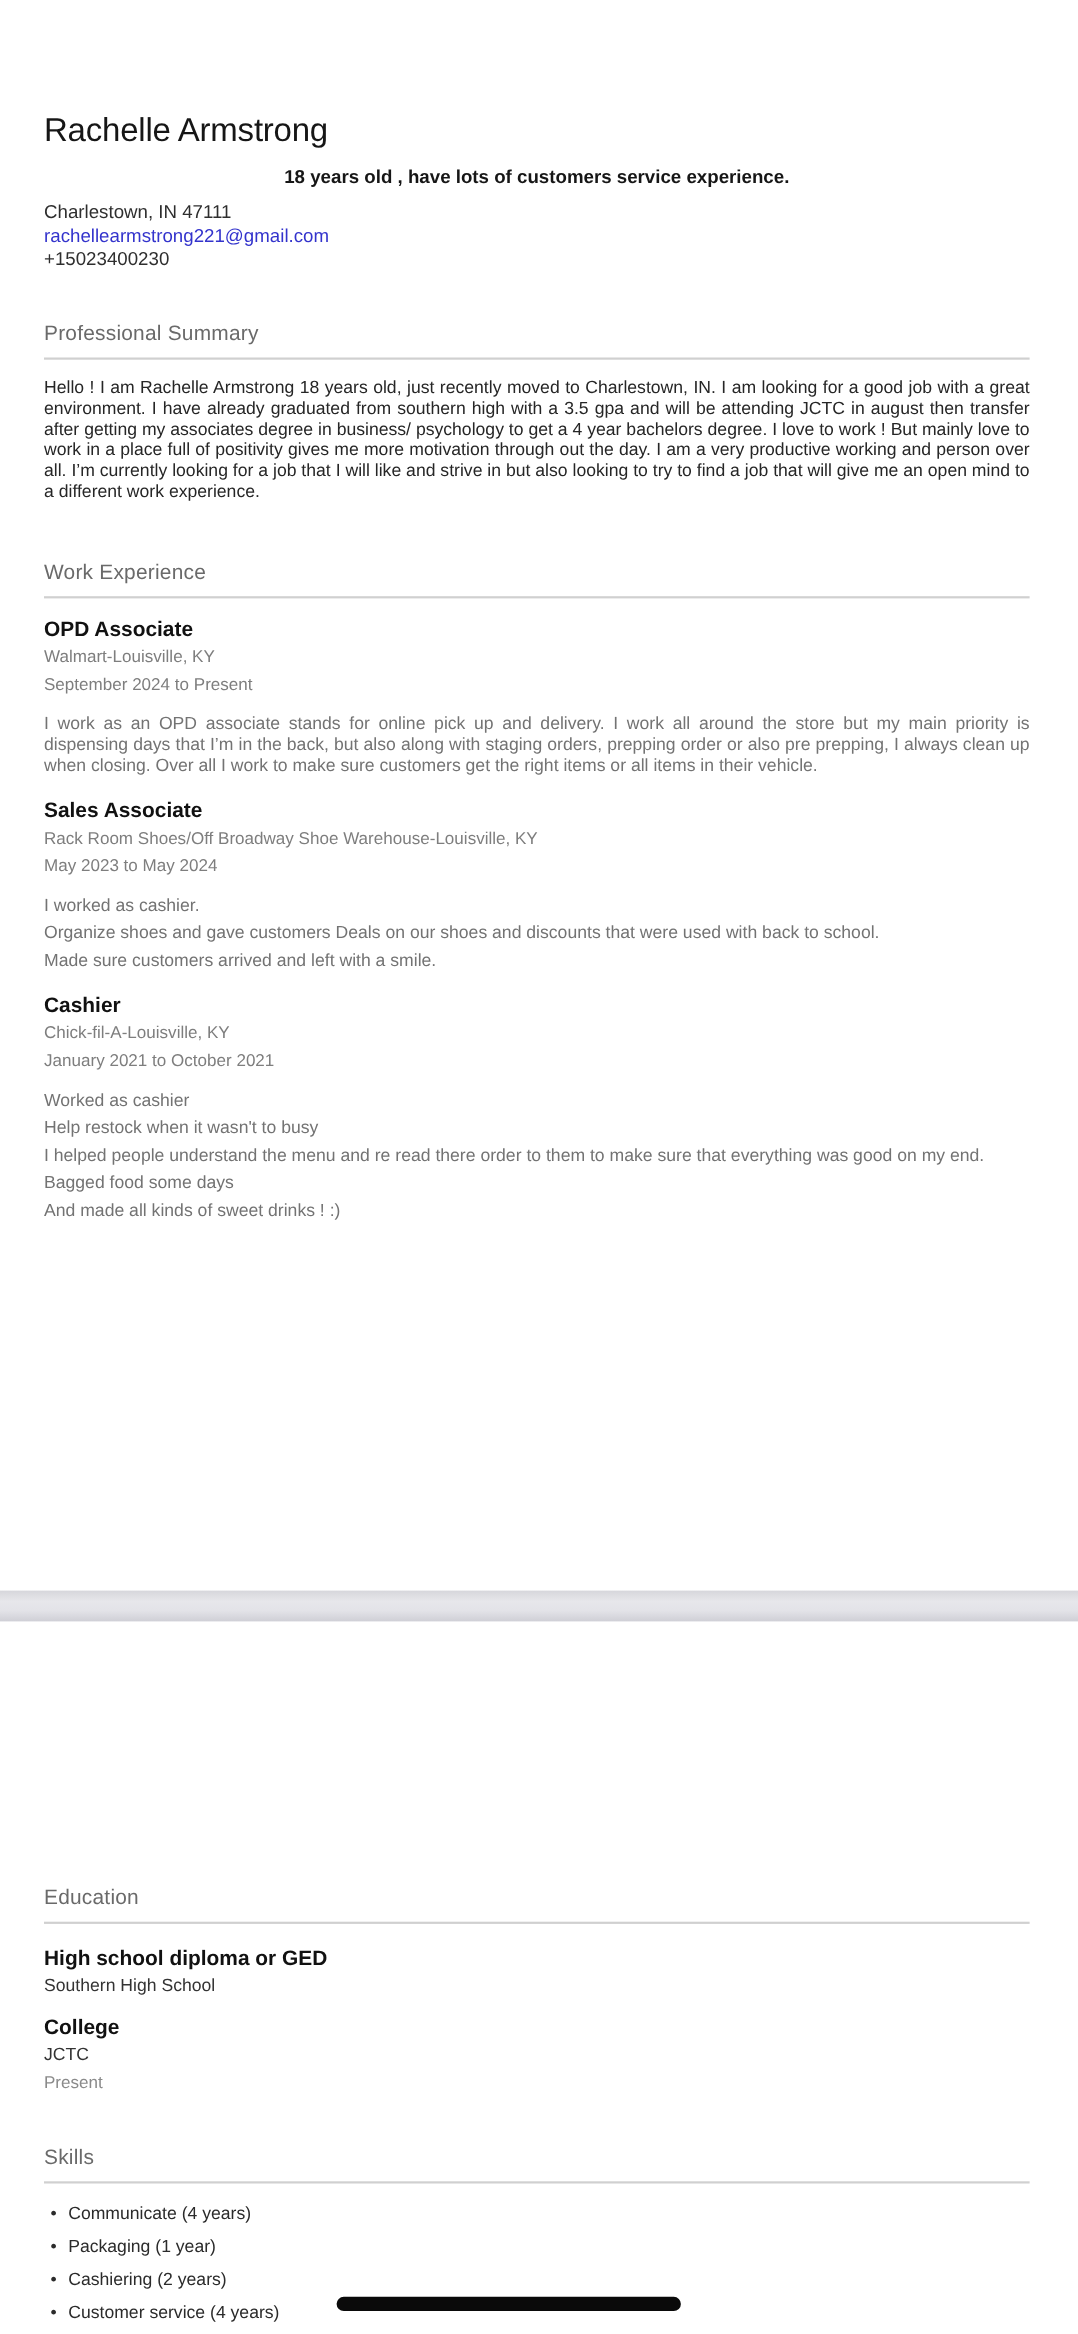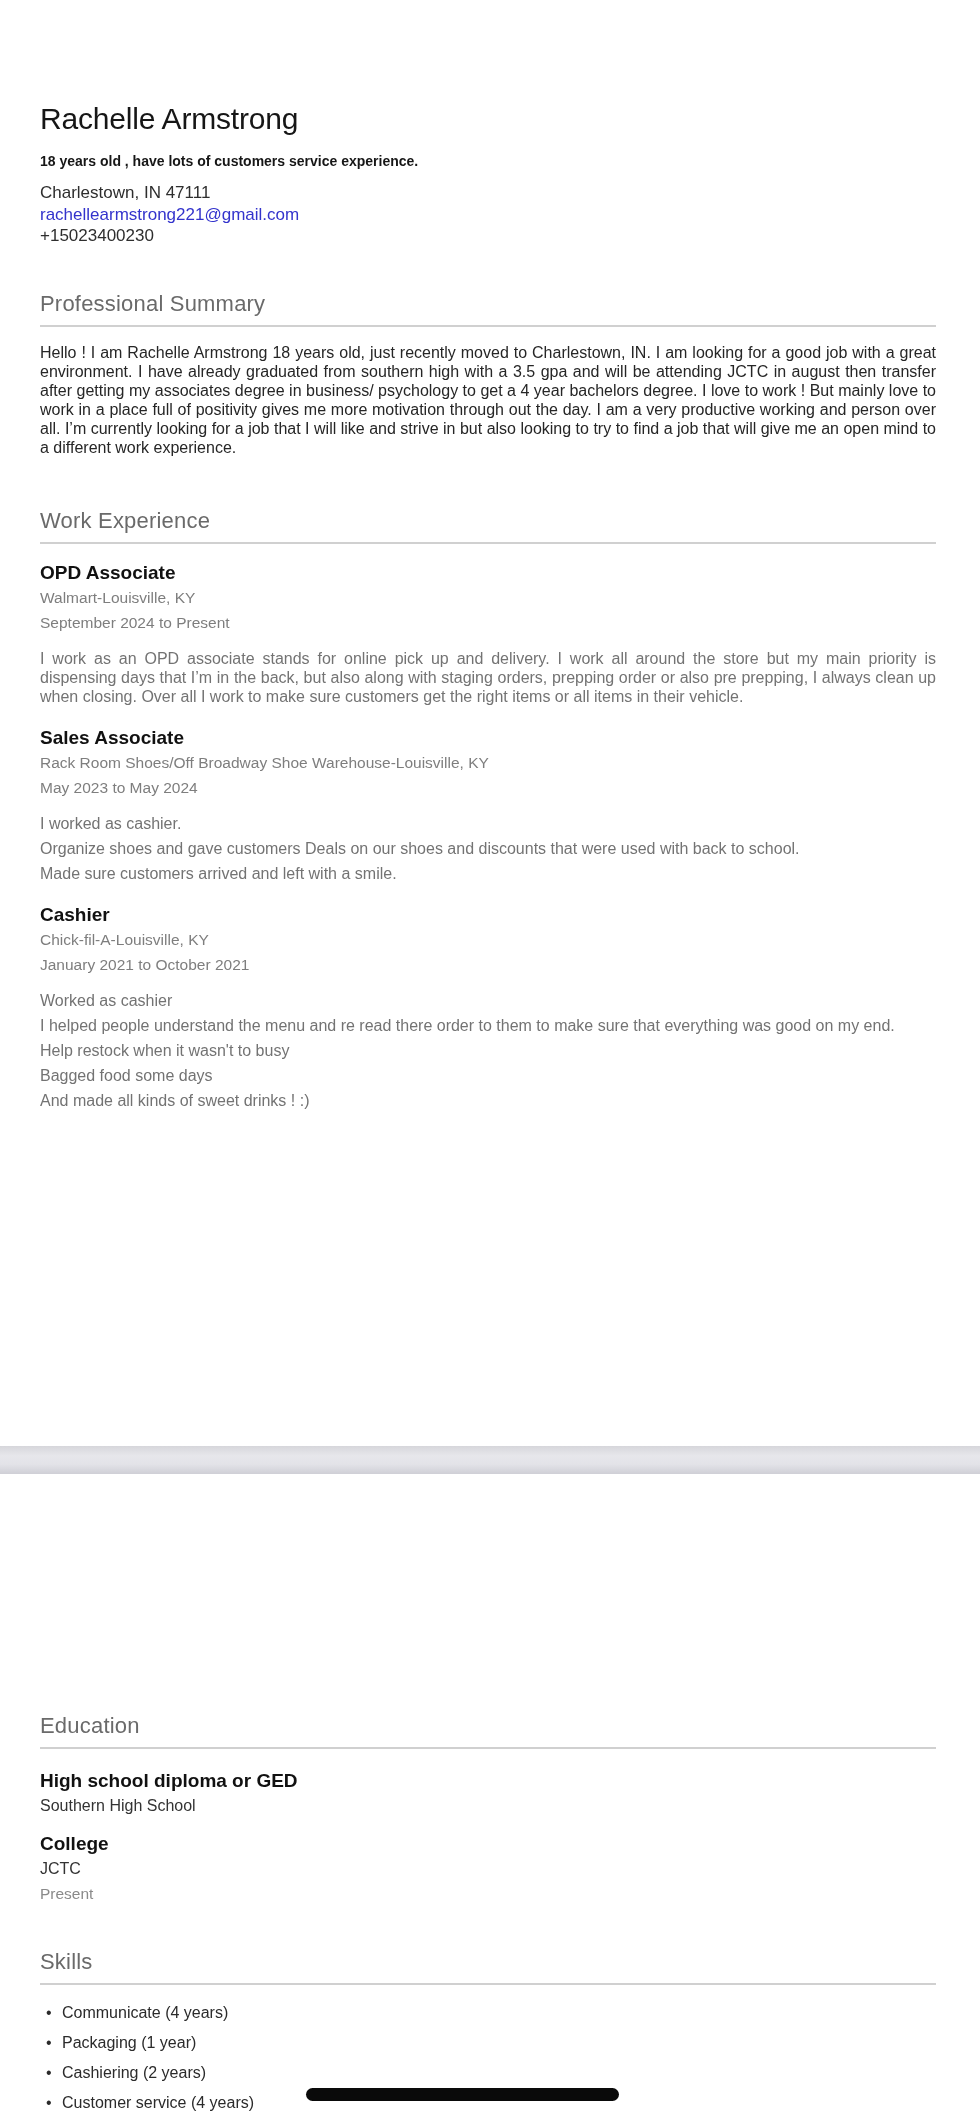--- a/index.html
+++ b/index.html
@@ -18,40 +18,41 @@
   .name {
     font-size: 30px;
     line-height: 34px;
     font-weight: 400;
     color: #161616;
     margin: 0;
     letter-spacing: -0.2px;
   }
   .tagline {
     margin-top: 15px;
-    font-size: 14px;
+    font-size: 17px;
     line-height: 20px;
     font-weight: 700;
     color: #161616;
+    text-align: center;
   }
   .contact {
     margin-top: 11px;
   }
   .contact > div {
     font-size: 17px;
     line-height: 21.5px;
     color: #2e2e2e;
   }
   .email-link {
     color: #3333cc;
     text-decoration: none;
     cursor: pointer;
   }
   .section-title {
-    font-size: 22px;
+    font-size: 19px;
     line-height: 27px;
     font-weight: 400;
     color: #6a6a6a;
     letter-spacing: 0.2px;
   }
   .mt-section { margin-top: 43px; }
   .mt-we { margin-top: 50px; }
   .rule {
     margin-top: 8px;
     height: 2px;
@@ -193,22 +194,22 @@
       <p>Made sure customers arrived and left with a smile.</p>
     </div>
   </div>
 
   <div class="job">
     <div class="job-title">Cashier</div>
     <div class="meta company">Chick-fil-A-Louisville, KY</div>
     <div class="meta dates">January 2021 to October 2021</div>
     <div class="desc">
       <p>Worked as cashier</p>
+      <p>Help restock when it wasn't to busy</p>
       <p>I helped people understand the menu and re read there order to them to make sure that everything was good on my end.</p>
-      <p>Help restock when it wasn't to busy</p>
       <p>Bagged food some days</p>
       <p>And made all kinds of sweet drinks ! :)</p>
     </div>
   </div>
 
 </div>
 
 <div class="page-break-band"></div>
 
 <div class="page2">

